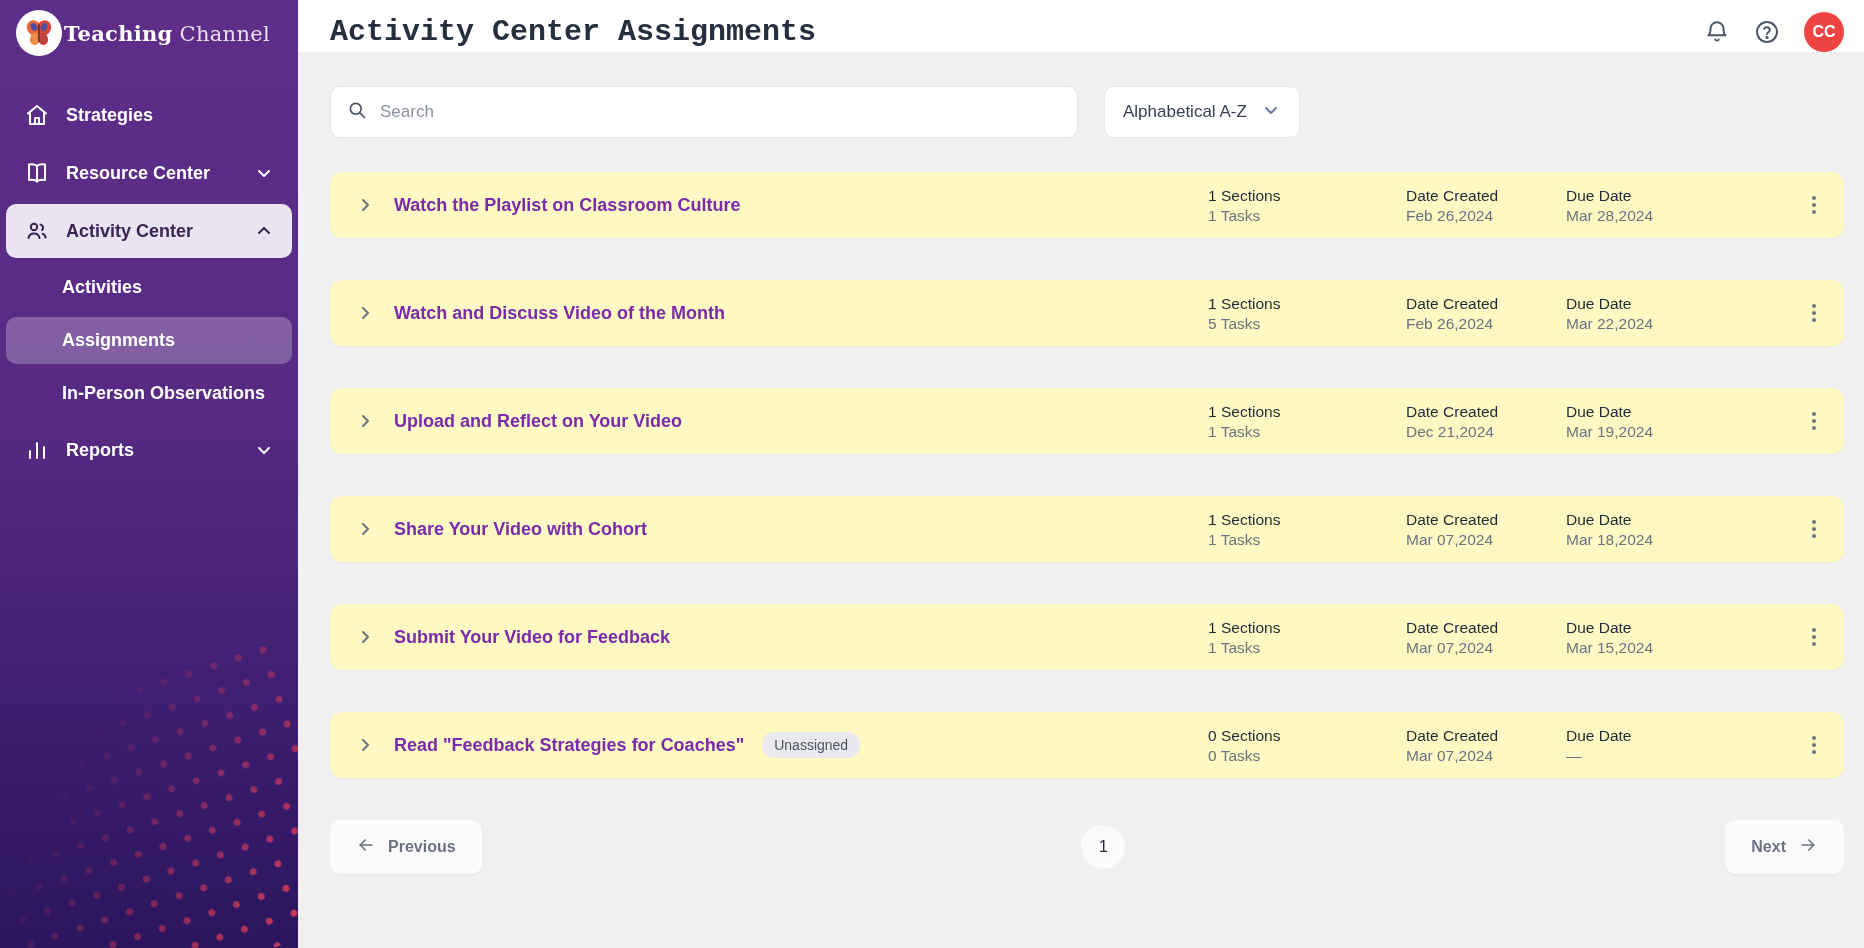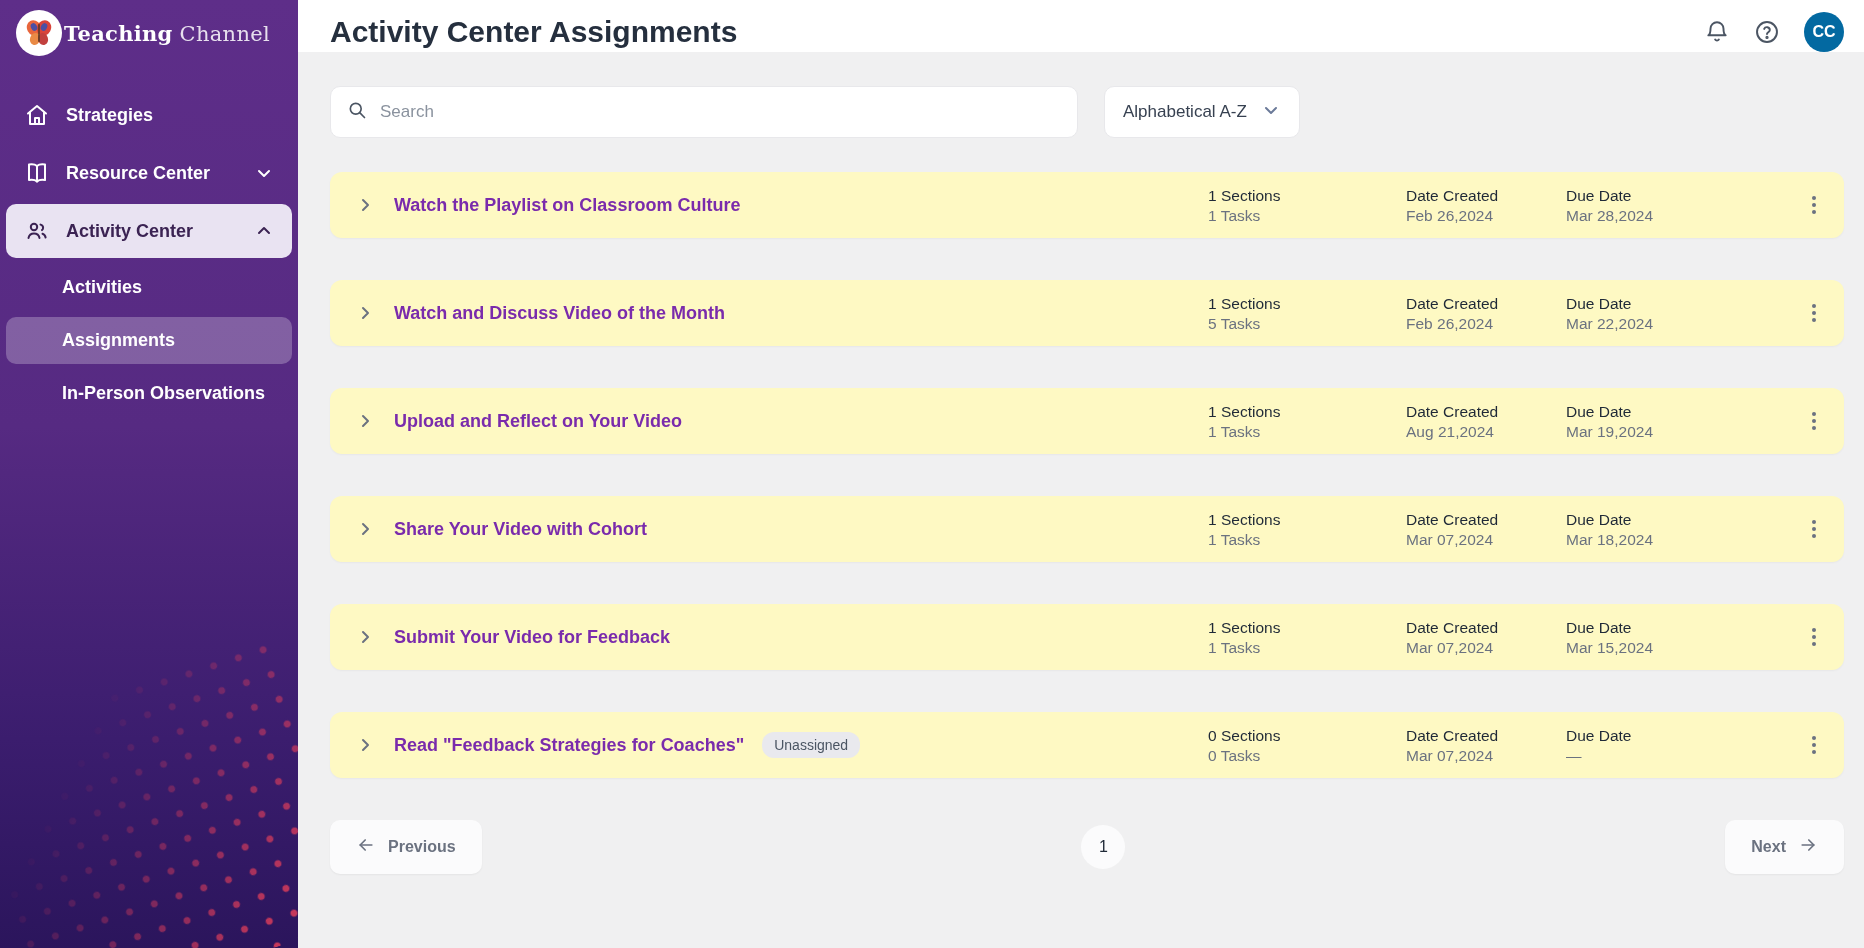--- a/index.html
+++ b/index.html
@@ -55,26 +55,26 @@
     color: #FFFFFF; font-size: 18px; font-weight: bold; cursor: pointer;
   }
   .nav-sub.selected { background: rgba(255,255,255,0.25); }
 
   
   .main { flex: 1; display: flex; flex-direction: column; height: 948px; background: #F0F0F1; }
   .topbar {
     background: #FFFFFF; padding: 12px 20px 0 32px; position: relative;
   }
   .topbar-row1 { display: flex; align-items: center; }
-  .page-title { font-family: Liberation Sans, sans-serif; font-size: 30px; color: #252F3E; }
+  .page-title { font-family: Liberation Mono, monospace; font-size: 30px; color: #252F3E; }
   .page-title .bold { font-weight: bold; }
   .topbar-actions { margin-left: auto; display: flex; align-items: center; gap: 24px; }
   .icon-btn { background: none; border: none; cursor: pointer; display: flex; padding: 0; }
   .avatar {
-    width: 40px; height: 40px; border-radius: 50%; background: #0369a1;
+    width: 40px; height: 40px; border-radius: 50%; background: #ef4444;
     color: #FFFFFF; font-size: 16px; font-weight: bold;
     display: flex; align-items: center; justify-content: center; cursor: pointer;
   }
   .topbar-row2 { display: flex; align-items: flex-end; margin-top: 18px; }
   .tabs { display: flex; }
   .tab {
     background: none; border: none; cursor: pointer;
     font-family: "Liberation Sans", sans-serif;
     font-size: 16px; font-weight: bold; color: #6B7280;
     padding: 10px 26px 14px 16px; border-bottom: 3px solid #E5E7EB;
@@ -223,20 +223,35 @@
     <div class="nav-sub">
       <span>Activities</span>
     </div>
     <div class="nav-sub selected">
       <span>Assignments</span>
     </div>
     <div class="nav-sub">
       <span>In-Person Observations</span>
     </div>
 
+    <div class="nav-item">
+      <span class="nav-icon">
+        <svg width="24" height="24" viewBox="0 0 24 24" fill="none" stroke-width="2" stroke-linecap="round">
+            <path d="M5 20v-7"></path>
+            <path d="M12 20V5"></path>
+            <path d="M19 20v-11"></path>
+          </svg>
+      </span>
+      <span>Reports</span>
+      <span class="chev">
+        <svg width="20" height="20" viewBox="0 0 20 20" fill="none" stroke-width="2" stroke-linecap="round" stroke-linejoin="round">
+            <path d="M5 8l5 5 5-5"></path>
+          </svg>
+      </span>
+    </div>
   </nav>
 </aside>
 
 <main class="main">
 
   <header class="topbar">
     <div class="topbar-row1">
       <h1 class="page-title">
         <span class="bold">Activity Center</span>
         <span>Assignments</span>
@@ -352,21 +367,21 @@
     </span>
     <a class="card-title">Upload and Reflect on Your Video</a>
 
     <div class="meta">
       <div class="meta-col col-sections">
         <div class="l1">1 Sections</div>
         <div class="l2">1 Tasks</div>
       </div>
       <div class="meta-col col-created">
         <div class="l1">Date Created</div>
-        <div class="l2">Aug 21,2024</div>
+        <div class="l2">Dec 21,2024</div>
       </div>
       <div class="meta-col col-due">
         <div class="l1">Due Date</div>
         <div class="l2">Mar 19,2024</div>
       </div>
       <button class="kebab" aria-label="Row actions">
         <span class="dot"></span>
               <span class="dot"></span>
               <span class="dot"></span>
       </button>

